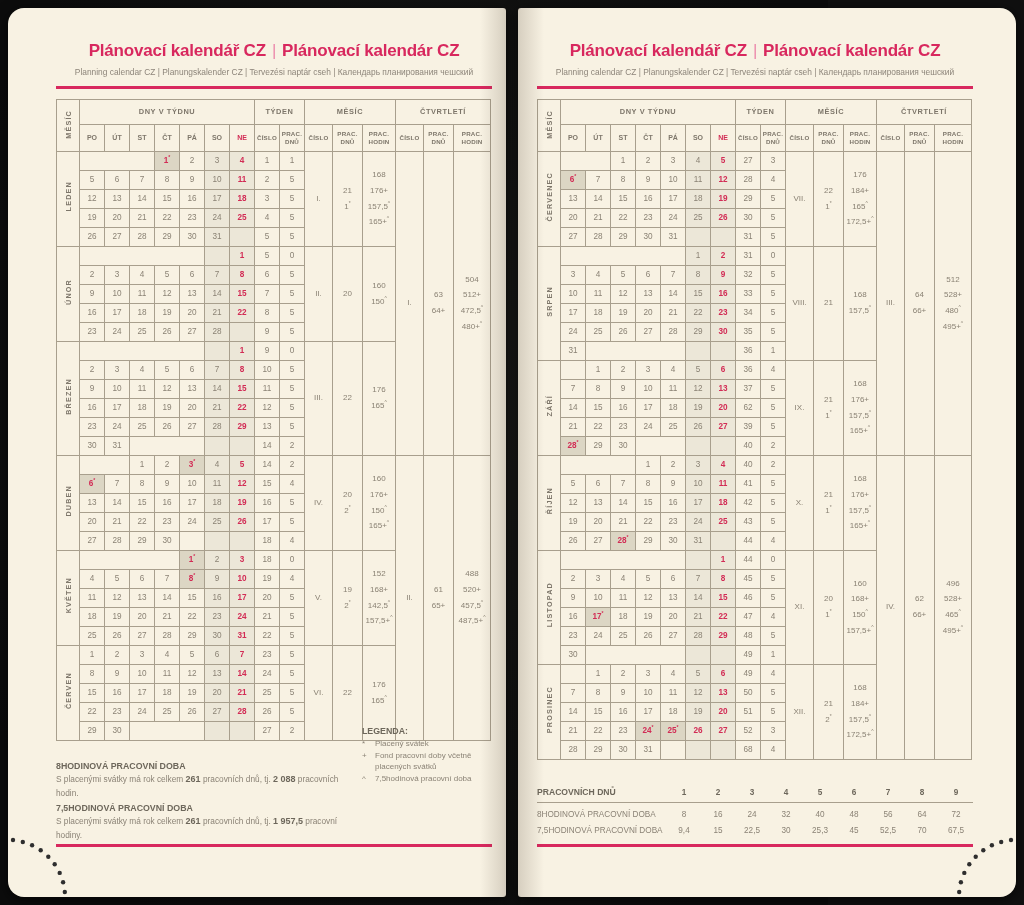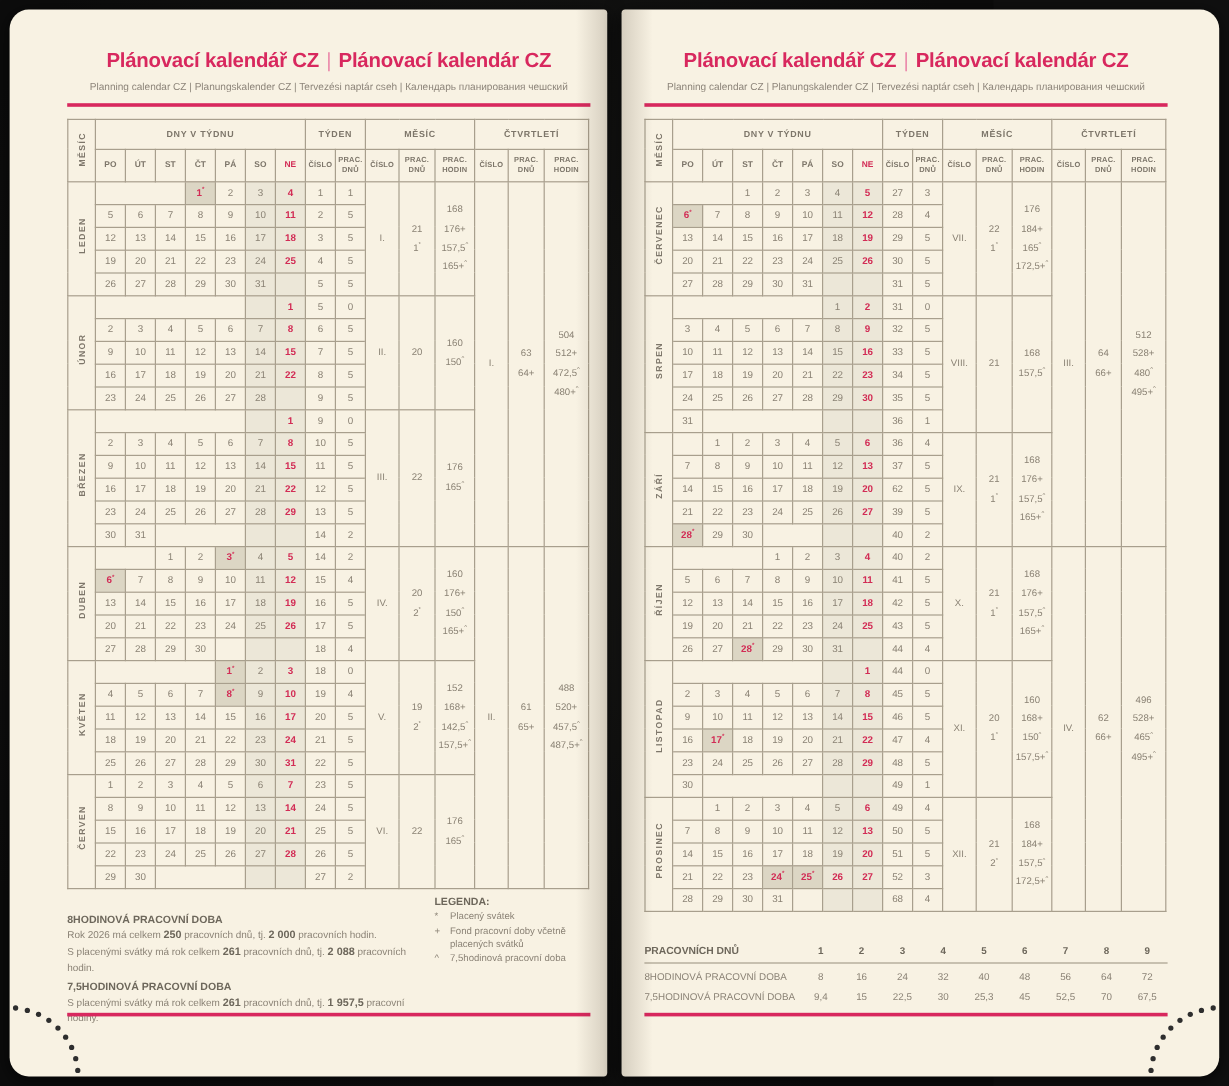--- a/index.html
+++ b/index.html
@@ -43,21 +43,21 @@
   th.wk{background:#ece7d8;}
   td.hol{background:#dcd6c4;color:#d22c55;font-weight:bold;}
   .red{color:#d22c55 !important;font-weight:bold;}
   td.mname{background:#f8f2e3;}
   td.sum{font-size:8px;color:#8a8274;line-height:1.95;}
   sup{font-size:0.62em;line-height:0;}
 
   .foot-left{position:absolute;top:749px;left:0;width:300px;color:#8b8376;font-size:8.3px;line-height:1.5;}
   .foot-left .fh{color:#6d675b;font-weight:bold;font-size:8.8px;margin-top:3px;}
   .foot-left b{color:#6d675b;font-size:9px;}
-  .legend{position:absolute;top:738px;left:306px;width:130px;font-size:8px;color:#8b8376;}
+  .legend{position:absolute;top:718px;left:306px;width:130px;font-size:8px;color:#8b8376;}
   .legend .fh{color:#6d675b;font-weight:bold;font-size:8.8px;margin-bottom:2px;}
   .lg-row{display:flex;line-height:1.45;}
   .lg-sym{width:13px;flex:none;color:#8b8376;}
 
   .foot-right{position:absolute;top:776px;left:0;width:436px;}
   .fr-head,.fr-row{display:flex;align-items:center;height:16px;}
   .fr-label{width:130px;flex:none;color:#6d675b;font-weight:bold;font-size:8.6px;}
   .fr-label2{width:130px;flex:none;color:#8b8376;font-size:8.2px;}
   .fr-num{width:34px;flex:none;text-align:center;font-size:8.2px;color:#8b8376;}
   .fr-head .fr-num{color:#6d675b;font-weight:bold;}
@@ -471,21 +471,20 @@
               <td class="day" colspan="3"></td>
               <td class="day wk"></td>
               <td class="day wk"></td>
               <td class="wn">27</td>
               <td class="wn">2</td>
             </tr>
           </tbody>
         </table>
       <div class="foot-left">
         <div class="fh">8HODINOVÁ PRACOVNÍ DOBA</div>
-        <div>Rok 2026 má celkem <b>250</b> pracovních dnů, tj. <b>2 000</b> pracovních hodin.</div>
         <div>S placenými svátky má rok celkem <b>261</b> pracovních dnů, tj. <b>2 088</b> pracovních hodin.</div>
         <div class="fh">7,5HODINOVÁ PRACOVNÍ DOBA</div>
         <div>S placenými svátky má rok celkem <b>261</b> pracovních dnů, tj. <b>1 957,5</b> pracovní hodiny.</div>
       </div>
       <div class="legend">
         <div class="fh">LEGENDA:</div>
         <div id="legend-items">
             <div class="lg-row">
               <span class="lg-sym">*</span>
               <span>Placený svátek</span>

